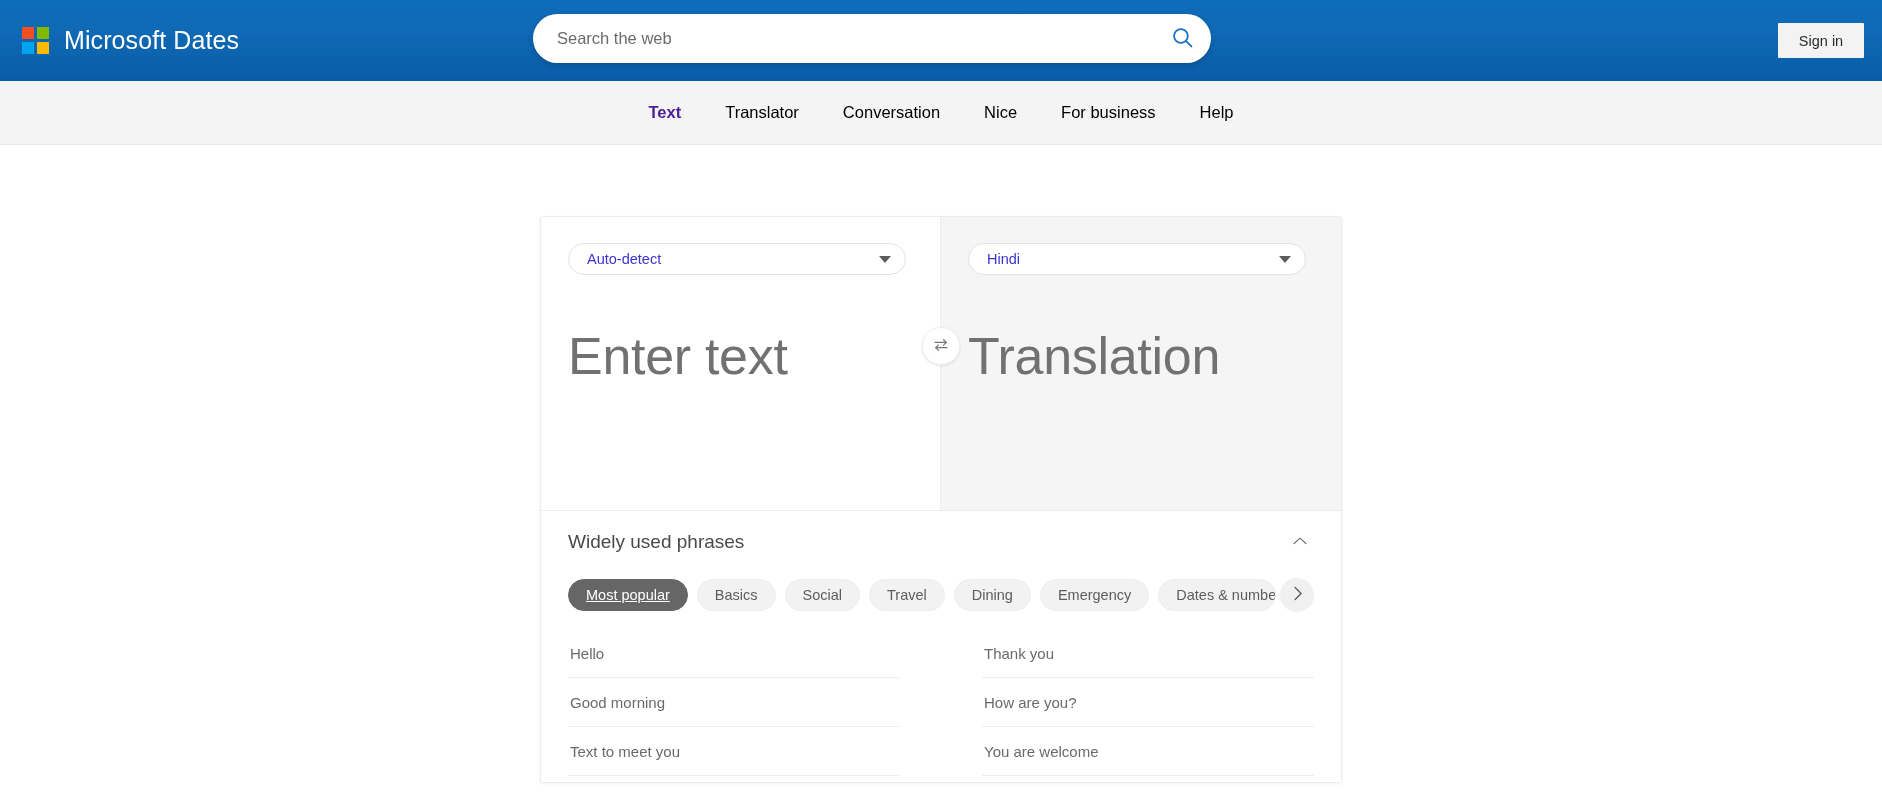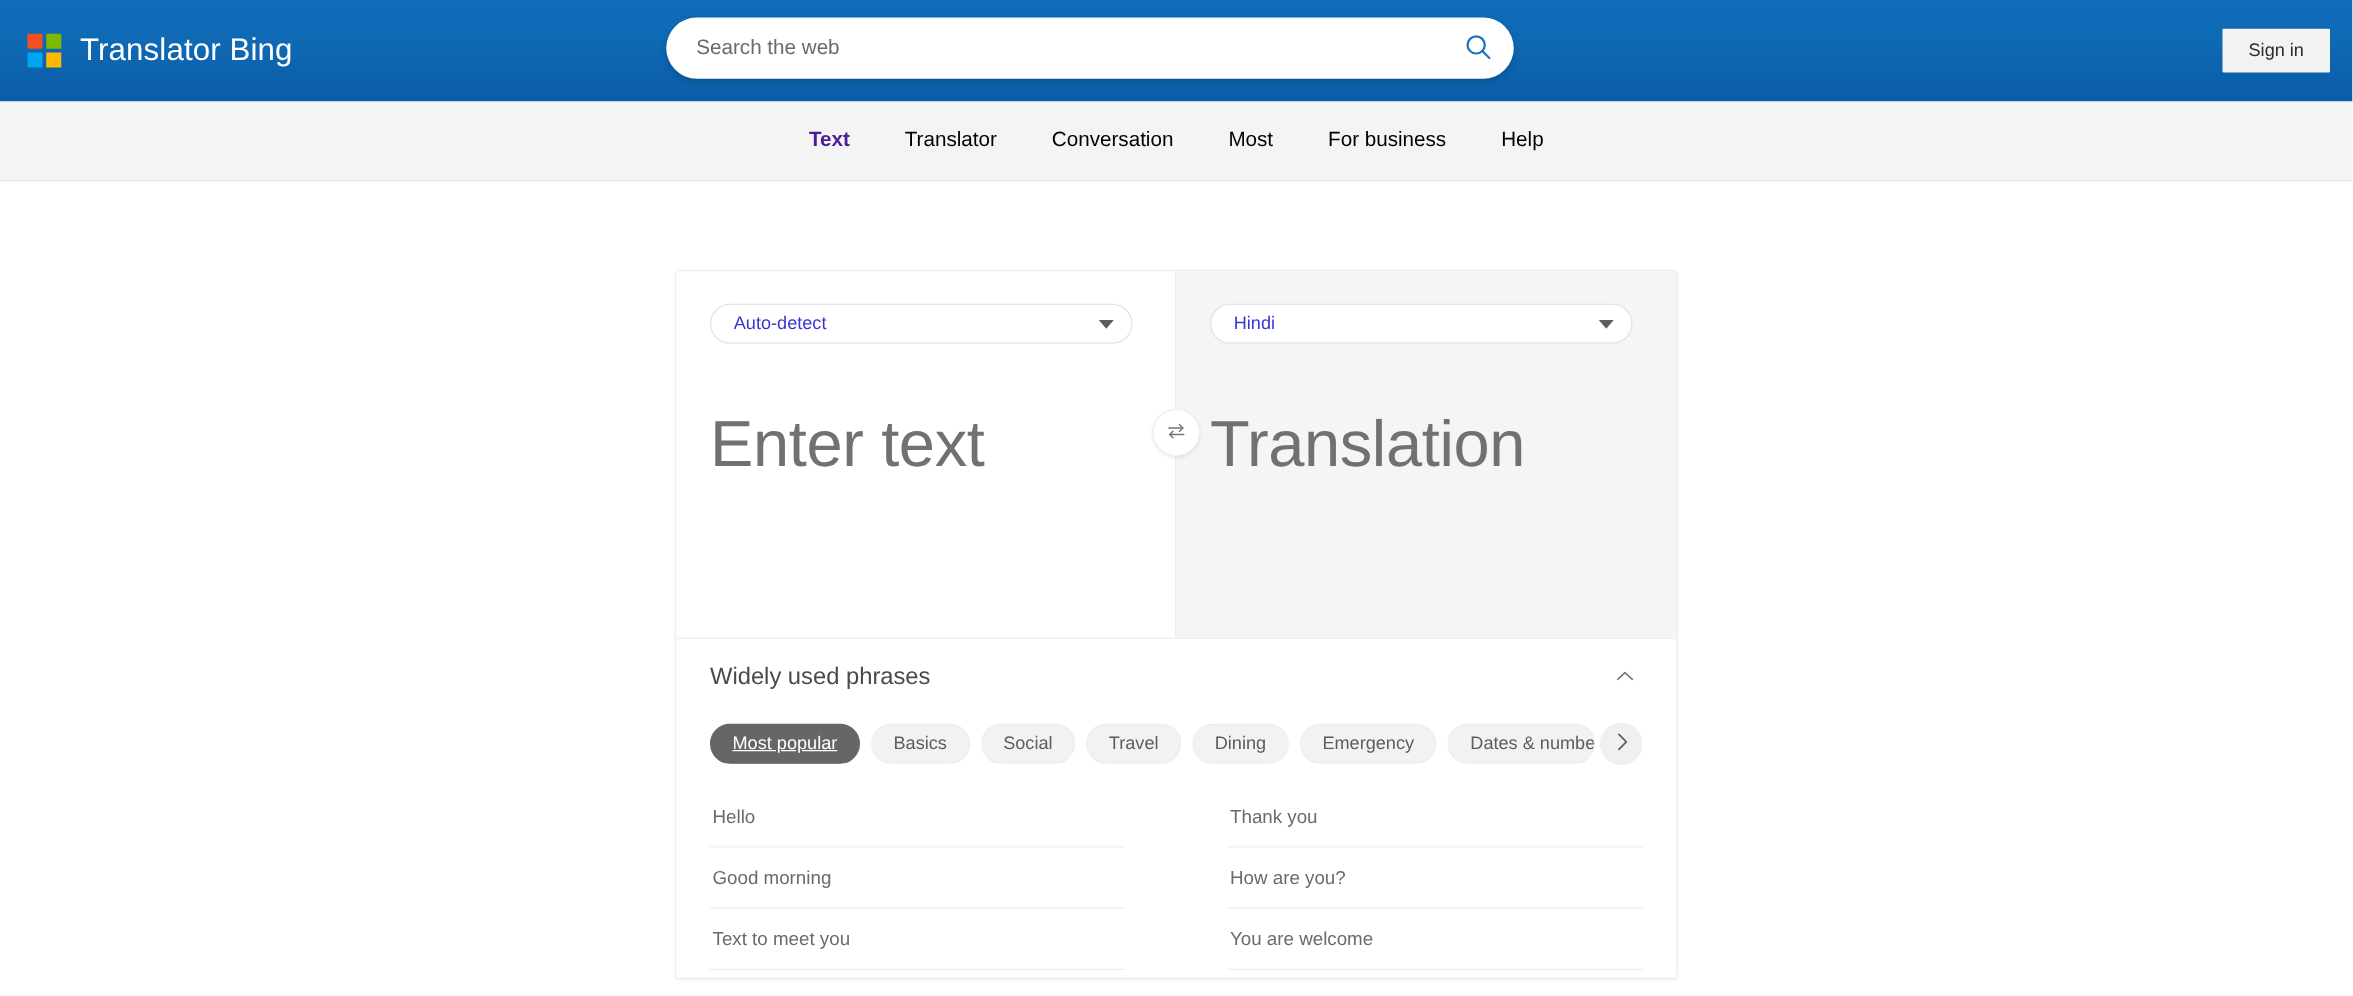--- a/index.html
+++ b/index.html
@@ -279,21 +279,21 @@
 
 <div class="header">
 
   <div class="brand">
     <span class="ms-logo">
       <i class="q1"></i>
         <i class="q2"></i>
         <i class="q3"></i>
         <i class="q4"></i>
     </span>
-    <span class="brand-name">Translator Bing</span>
+    <span class="brand-name">Microsoft Dates</span>
   </div>
 
   <div class="searchbox">
     <input class="search-input" type="text" placeholder="Search the web" style="">
     <button class="search-btn">
       <span>
         <svg width="25" height="25" viewBox="0 0 24 24" fill="none" stroke="#1b72c4" stroke-width="1.7" stroke-linecap="round">
           <circle cx="10.5" cy="10.5" r="6.6"></circle>
           <line x1="15.4" y1="15.4" x2="20.6" y2="20.6"></line>
         </svg>
@@ -301,21 +301,21 @@
     </button>
   </div>
 
   <button class="signin-btn">Sign in</button>
 </div>
 
 <nav class="navbar">
   <button class="nav-item active">Text</button>
   <button class="nav-item">Translator</button>
   <button class="nav-item">Conversation</button>
-  <button class="nav-item">Most</button>
+  <button class="nav-item">Nice</button>
   <button class="nav-item">For business</button>
   <button class="nav-item">Help</button>
 </nav>
 
 <div class="stage">
   <div class="card">
 
     <div class="panels">
 
       <div class="panel source">

